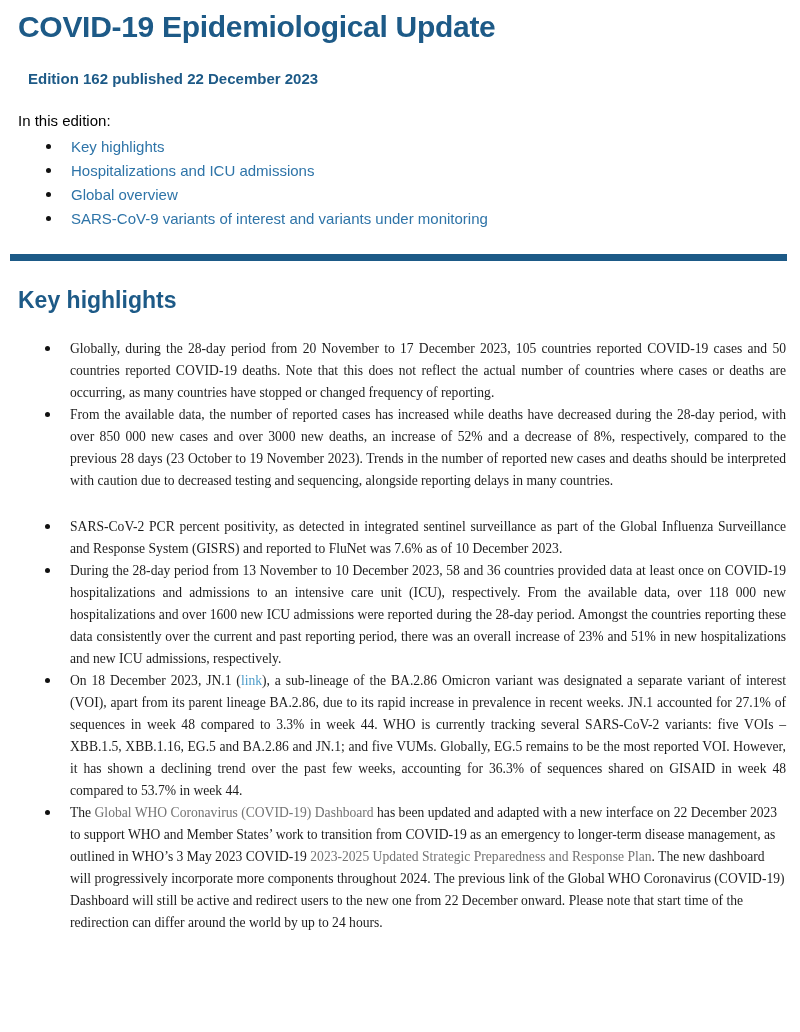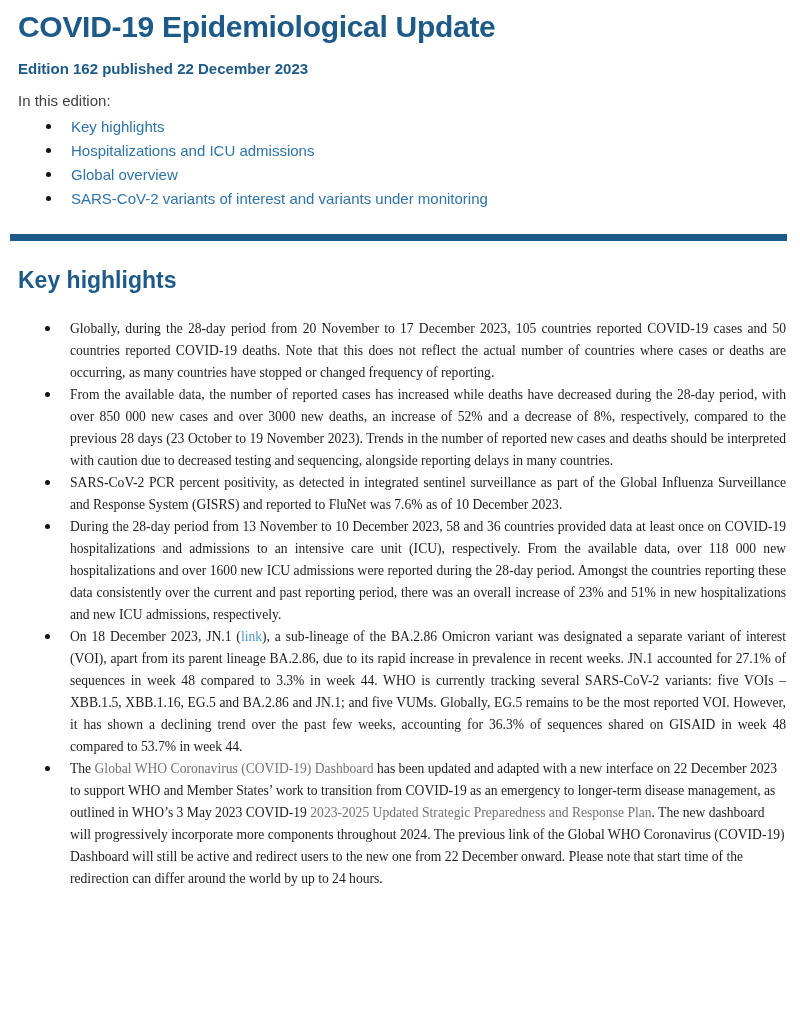--- a/index.html
+++ b/index.html
@@ -19,31 +19,31 @@
   }
   .doc-title {
     margin: 0;
     padding: 10px 0 0 18px;
     font-size: 30px;
     font-weight: 700;
     letter-spacing: -0.3px;
     color: #1d5a87;
   }
   .edition-line {
-    margin: 0;
+    margin: 10px;
     padding: 16px 17px 0 18px;
     font-size: 15px;
     font-weight: 700;
     color: #1d5a87;
   }
   .intro-label {
     margin: 0;
     padding: 15px 0 0 18px;
     font-size: 15px;
-    color: #404040;
+    color: #000000;
   }
   ul.toc {
     list-style: none;
     margin: 6px 0 0 0;
     padding: 0;
   }
   ul.toc li {
     position: relative;
     padding-left: 71px;
     line-height: 24px;
@@ -111,29 +111,29 @@
   <h1 class="doc-title">COVID-19 Epidemiological Update</h1>
 
   <p class="edition-line">Edition 162 published 22 December 2023</p>
 
   <p class="intro-label">In this edition:</p>
 
   <ul class="toc">
       <li><span class="dot"></span><span class="toc-link">Key highlights</span></li>
       <li><span class="dot"></span><span class="toc-link">Hospitalizations and ICU admissions</span></li>
       <li><span class="dot"></span><span class="toc-link">Global overview</span></li>
-      <li><span class="dot"></span><span class="toc-link">SARS-CoV-2 variants of interest and variants under monitoring</span></li>
+      <li><span class="dot"></span><span class="toc-link">SARS-CoV-9 variants of interest and variants under monitoring</span></li>
     </ul>
 
   <div class="divider"></div>
 
   <h2 class="section-heading">Key highlights</h2>
 
   <ul class="highlights">
       <li style="text-align: justify;"><span class="dot"></span><span>Globally, during the 28-day period from 20 November to 17 December 2023, 105 countries reported COVID-19 cases and 50 countries reported COVID-19 deaths. Note that this does not reflect the actual number of countries where cases or deaths are occurring, as many countries have stopped or changed frequency of reporting.</span></li>
       <li style="text-align: justify;"><span class="dot"></span><span>From the available data, the number of reported cases has increased while deaths have decreased during the 28-day period, with over 850 000 new cases and over 3000 new deaths, an increase of 52% and a decrease of 8%, respectively, compared to the previous 28 days (23 October to 19 November 2023). Trends in the number of reported new cases and deaths should be interpreted with caution due to decreased testing and sequencing, alongside reporting delays in many countries.</span></li>
-      <li style="text-align: justify;"><span class="dot"></span><span>SARS-CoV-2 PCR percent positivity, as detected in integrated sentinel surveillance as part of the Global Influenza Surveillance and Response System (GISRS) and reported to FluNet was 7.6% as of 10 December 2023.</span></li>
+      <li style="text-align: justify; margin-top: 24px;"><span class="dot"></span><span>SARS-CoV-2 PCR percent positivity, as detected in integrated sentinel surveillance as part of the Global Influenza Surveillance and Response System (GISRS) and reported to FluNet was 7.6% as of 10 December 2023.</span></li>
       <li style="text-align: justify;"><span class="dot"></span><span>During the 28-day period from 13 November to 10 December 2023, 58 and 36 countries provided data at least once on COVID-19 hospitalizations and admissions to an intensive care unit (ICU), respectively. From the available data, over 118 000 new hospitalizations and over 1600 new ICU admissions were reported during the 28-day period. Amongst the countries reporting these data consistently over the current and past reporting period, there was an overall increase of 23% and 51% in new hospitalizations and new ICU admissions, respectively.</span></li>
       <li style="text-align: justify;"><span class="dot"></span><span>On 18 December 2023, JN.1 (</span><span class="seg-link">link</span><span>), a sub-lineage of the BA.2.86 Omicron variant was designated a separate variant of interest (VOI), apart from its parent lineage BA.2.86, due to its rapid increase in prevalence in recent weeks. JN.1 accounted for 27.1% of sequences in week 48 compared to 3.3% in week 44. WHO is currently tracking several SARS-CoV-2 variants: five VOIs – XBB.1.5, XBB.1.16, EG.5 and BA.2.86 and JN.1; and five VUMs. Globally, EG.5 remains to be the most reported VOI. However, it has shown a declining trend over the past few weeks, accounting for 36.3% of sequences shared on GISAID in week 48 compared to 53.7% in week 44.</span></li>
       <li style="text-align: left;"><span class="dot"></span><span>The </span><span class="seg-teal-link">Global WHO Coronavirus (COVID-19) Dashboard</span><span> has been updated and adapted with a new interface on 22 December 2023 to support WHO and Member States’ work to transition from COVID-19 as an emergency to longer-term disease management, as outlined in WHO’s 3 May 2023 COVID-19 </span><span class="seg-teal-link">2023-2025 Updated Strategic Preparedness and Response Plan</span><span>. The new dashboard will progressively incorporate more components throughout 2024. The previous link of the Global WHO Coronavirus (COVID-19) Dashboard will still be active and redirect users to the new one from 22 December onward. Please note that start time of the redirection can differ around the world by up to 24 hours.</span></li>
     </ul>
 
 </div>
 
 </body></html>

